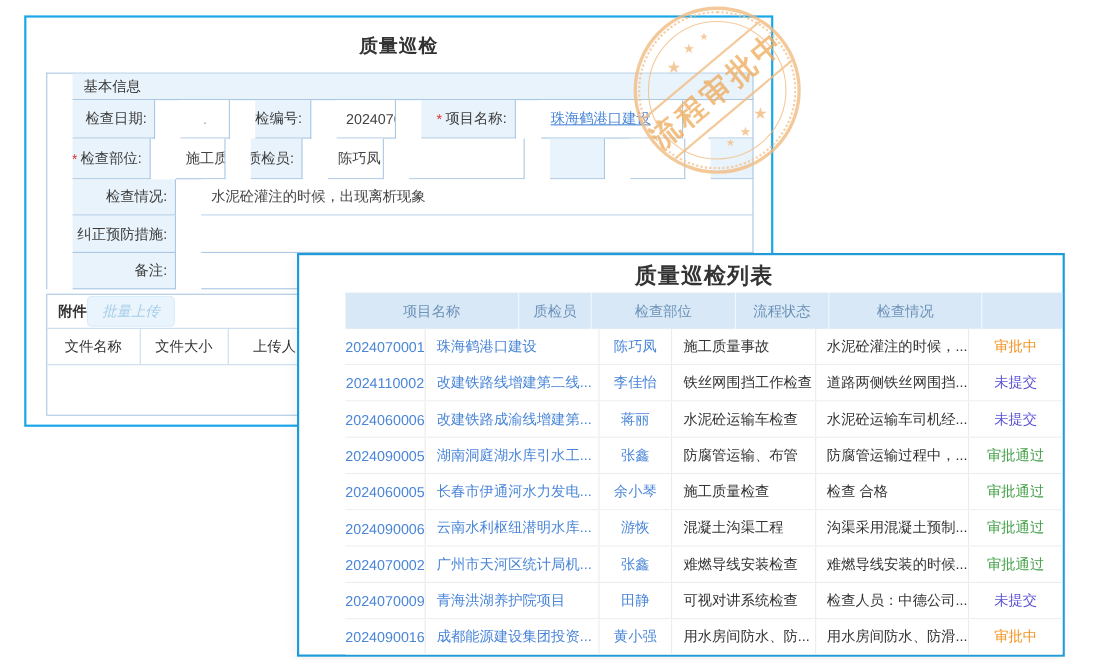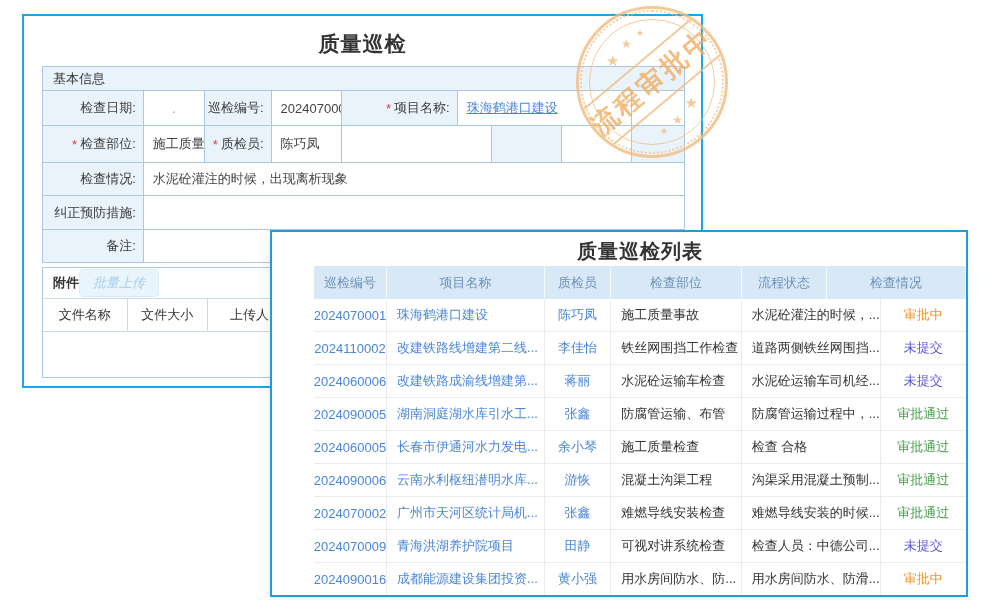--- a/index.html
+++ b/index.html
@@ -2,24 +2,24 @@
 <html><head>
 <meta charset="utf-8">
 <style>
   * { margin:0; padding:0; box-sizing:border-box; }
   body { font-family:"Liberation Sans","DejaVu Sans",sans-serif; background:#ffffff; }
   #stage { position:relative; width:1000px; height:600px; background:#fff; overflow:hidden; }
 
   
   .form-panel { position:absolute; left:22px; top:14px; width:681px; height:374px;
     background:#fff; border:2px solid #1aa7e8; z-index:1; }
-  .form-title { text-align:center; font-size:21px; font-weight:bold; color:#333; margin-top:14px; letter-spacing:1px; }
+  .form-title { text-align:center; font-size:17px; font-weight:bold; color:#333; margin-top:14px; letter-spacing:1px; }
   .ftable { position:absolute; left:18px; top:50px; width:643px; border-top:1px solid #aac8e4; border-left:1px solid #aac8e4; font-size:13px; color:#444; }
   .frow { display:flex; width:100%; }
-  .fcell { border-right:1px solid #aac8e4; border-bottom:1px solid #aac8e4; display:flex; align-items:center; overflow:hidden; white-space:nowrap; }
+  .fcell { border-right:1px solid #aac8e4; border-bottom:1px solid #aac8e4; display:flex; align-items:center; overflow:hidden; white-space:nowrap;margin-left:23px; }
   .lab { background:#e9f3fb; justify-content:flex-end; padding-right:7px; color:#3c3c3c; }
   .val { background:#fff; padding-left:9px; }
   .sechead { background:#e9f3fb; padding-left:10px; font-size:13px; color:#333; }
   .req { color:#e53935; margin-right:3px; font-size:13px; }
   .link { color:#4a86d8; text-decoration:underline; cursor:pointer; }
   .dotval { justify-content:center; color:#9aa5ad; padding-left:0; }
 
   
   .attach-box { position:absolute; left:18px; top:251px; width:643px; height:111px; border:1px solid #aac8e4; background:#fff; }
   .attach-bar { height:31px; display:flex; align-items:center; padding-left:10px; border-bottom:1px solid #c9dcee; }
@@ -157,21 +157,20 @@
     <span class="star" style="left:60px; top:22px; font-size:9px">★</span>
     <span class="star" style="right:30px; bottom:46px; font-size:15px">★</span>
     <span class="star" style="right:45px; bottom:31px; font-size:12px">★</span>
     <span class="star" style="right:60px; bottom:22px; font-size:9px">★</span>
   </div>
 
   <div class="list-panel">
     <div class="list-title">质量巡检列表</div>
     <div class="ltable">
       <div class="lhead">
-        <div class="th c-id">巡检编号</div>
         <div class="th c-project" style="padding-left:0; justify-content:center">项目名称</div>
         <div class="th c-inspector">质检员</div>
         <div class="th c-part" style="padding-left:0; justify-content:center">检查部位</div>
         <div class="th c-status">流程状态</div>
         <div class="th c-situation" style="padding-left:0; justify-content:center">检查情况</div>
       </div>
       <div>
   <div class="trow">
     <div class="td c-id">
               <a>2024070001</a>

